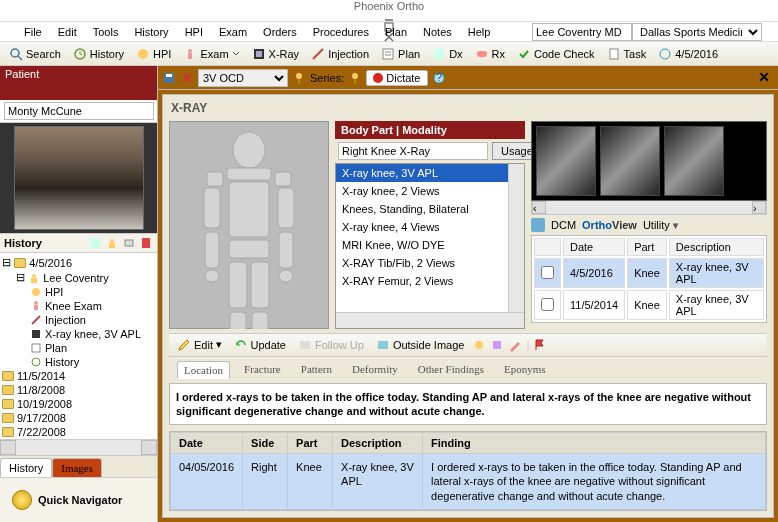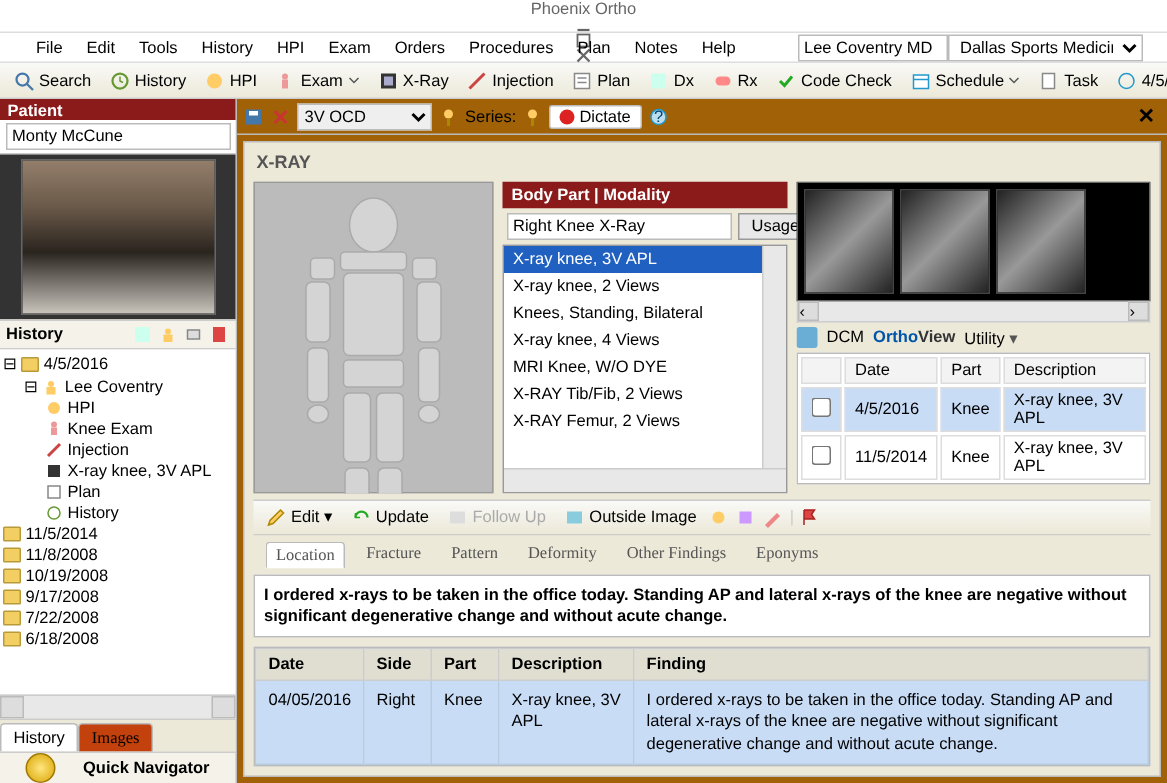--- a/index.html
+++ b/index.html
@@ -24,40 +24,40 @@
 .toolbar { height: 24px; background: linear-gradient(#f9f9f7,#ece9d8); display: flex; align-items: center; padding: 0 4px; border-bottom: 1px solid #ccc; gap: 2px; overflow: hidden; white-space: nowrap; }
 .tbtn { display: inline-flex; align-items: center; gap: 3px; padding: 2px 4px; border: 1px solid transparent; border-radius: 2px; white-space: nowrap; }
 .tico { width: 14px; height: 14px; display: inline-block; }
 .caret { width: 8px; height: 8px; }
 
 
 .main { display: flex; height: 456px; }
 
 
 .sidebar { width: 158px; background: #f5f3e9; border-right: 1px solid #bbb; display: flex; flex-direction: column; }
-.patienthdr { background: #8b1a1a; color: #fff; font-weight: bold; padding: 2px 5px; height: 14px; }
+.patienthdr { background: #8b1a1a; color: #fff; font-weight: normal; padding: 2px 5px; height: 34px; }
 .patientrow { display: flex; align-items: center; padding: 2px 4px; background: #fff; border-bottom: 1px solid #ccc; }
 .patientrow input { flex: 1; border: 1px solid #bbb; height: 18px; padding: 0 3px; }
 .photobox { width: 100%; height: 110px; background: #333; display: flex; align-items: center; justify-content: center; }
 .photo { width: 130px; height: 104px; background: linear-gradient(180deg,#937e6a 0%,#6b5a4a 30%,#2a241e 60%,#c8c4bc 100%); border: 1px solid #666; position: relative; }
 .histhdr { display: flex; align-items: center; padding: 2px 4px; border-top: 1px solid #ccc; border-bottom: 1px solid #ccc; background: #f5f3e9; gap: 3px; }
 .histhdr .lbl { font-weight: bold; margin-right: auto; }
 .smico { width: 14px; height: 14px; display: inline-block; }
 .tree { flex: 1; overflow: auto; background: #fff; padding: 2px; }
 .treenode { display: flex; align-items: center; gap: 3px; padding: 1px 0; white-space: nowrap; }
 .indent1 { padding-left: 14px; }
 .indent2 { padding-left: 28px; }
 .folder { width: 12px; height: 10px; background: #f3ce62; border: 1px solid #b89a3a; border-radius: 1px; display: inline-block; }
 .scrollh { height: 16px; background: #e8e8e8; border-top: 1px solid #ccc; display: flex; }
 .scrollh .sbtn { width: 16px; background: #ddd; border: 1px solid #bbb; }
 .scrollh .track { flex: 1; }
 .sidetabs { display: flex; border-top: 1px solid #ccc; background: #ece9d8; }
 .sidetab { padding: 3px 8px; background: #fff; border: 1px solid #bbb; border-bottom: none; margin-top: 2px; border-radius: 3px 3px 0 0; }
 .sidetab.inactive { background: #c2410c; font-family: Liberation Serif, serif; }
-.quicknav { display: flex; align-items: center; gap: 18px; padding: 0; border-top: 1px solid #ccc; justify-content: center; }
+.quicknav { display: flex; align-items: center; gap: 6px; padding: 12px; border-top: 1px solid #ccc; }
 .compass { width: 20px; height: 20px; border-radius: 50%; background: radial-gradient(circle,#ffe680,#d9a400); border: 1px solid #a07800; position: relative; }
 
 
 .content { flex: 1; display: flex; flex-direction: column; background: #a16207; }
 .ctoolbar { height: 24px; display: flex; align-items: center; padding: 0 4px; gap: 4px; border-bottom: 1px solid #bbb; }
 .ctoolbar select, .ctoolbar input { height: 18px; border: 1px solid #bbb; }
 .dictbtn { display: inline-flex; align-items: center; gap: 3px; background: #fff; border: 1px solid #bbb; padding: 1px 6px; border-radius: 2px; }
 .reddot { width: 10px; height: 10px; background: #d22; border-radius: 50%; }
 .closex { margin-left: auto; width: 18px; height: 18px; display: flex; align-items: flex-start; justify-content: flex-end; padding-right:4px; font-weight: bold; font-size: 14px; }
 
@@ -214,30 +214,20 @@
       <svg class="tico" viewBox="0 0 14 14">
         <rect x="2" y="4" width="10" height="6" rx="3" fill="#f88"></rect>
       </svg>
       <span>Rx</span>
     </span>
   <span class="tbtn">
       <svg class="tico" viewBox="0 0 14 14">
         <path d="M3 7l3 3 5-6" fill="none" stroke="#2a2" stroke-width="2"></path>
       </svg>
       <span>Code Check</span>
-    </span>
-  <span class="tbtn">
-      <svg class="tico" viewBox="0 0 14 14">
-        <rect x="2" y="3" width="10" height="9" fill="#fff" stroke="#29c"></rect>
-        <line x1="2" y1="6" x2="12" y2="6" stroke="#29c"></line>
-      </svg>
-      <span>Schedule</span>
-      <svg class="caret" viewBox="0 0 8 8">
-        <path d="M1 2l3 3 3-3" fill="none" stroke="#555"></path>
-      </svg>
     </span>
   <span class="tbtn">
       <svg class="tico" viewBox="0 0 14 14">
         <rect x="3" y="2" width="8" height="10" fill="#fff" stroke="#888"></rect>
       </svg>
       <span>Task</span>
     </span>
   <span class="tbtn">
       <svg class="tico" viewBox="0 0 14 14">
         <circle cx="7" cy="7" r="5" fill="none" stroke="#29c"></circle>

